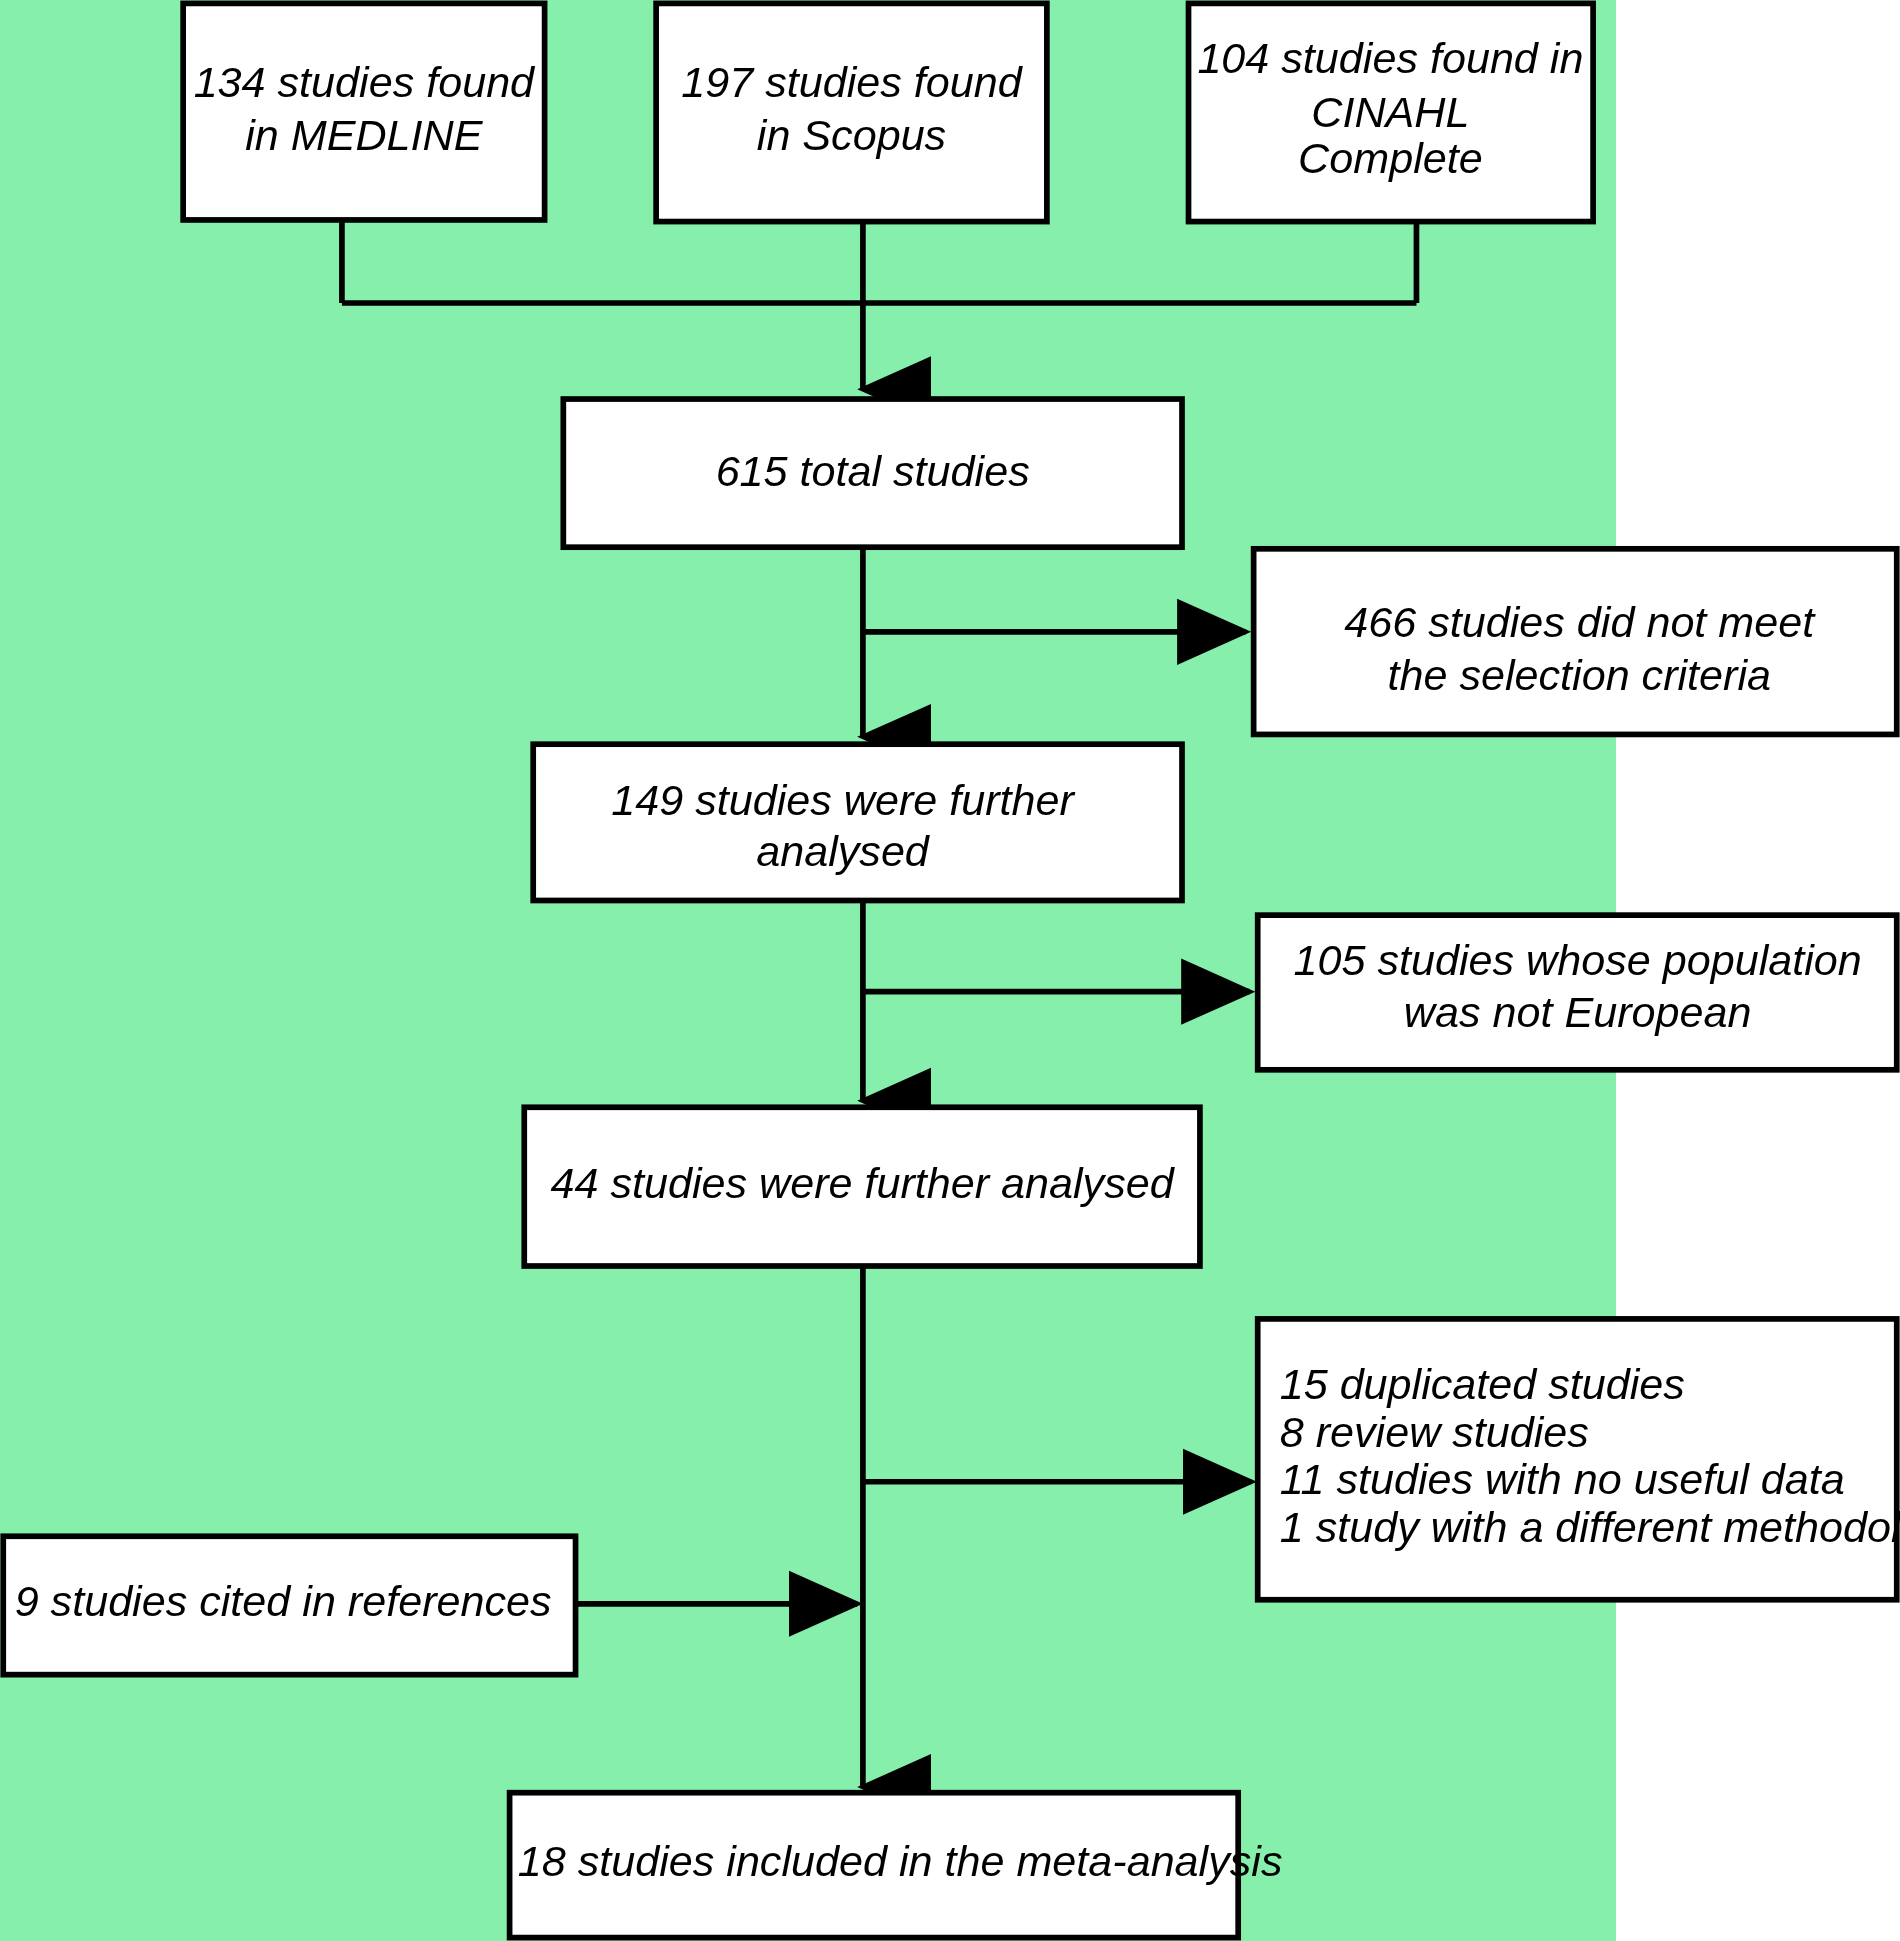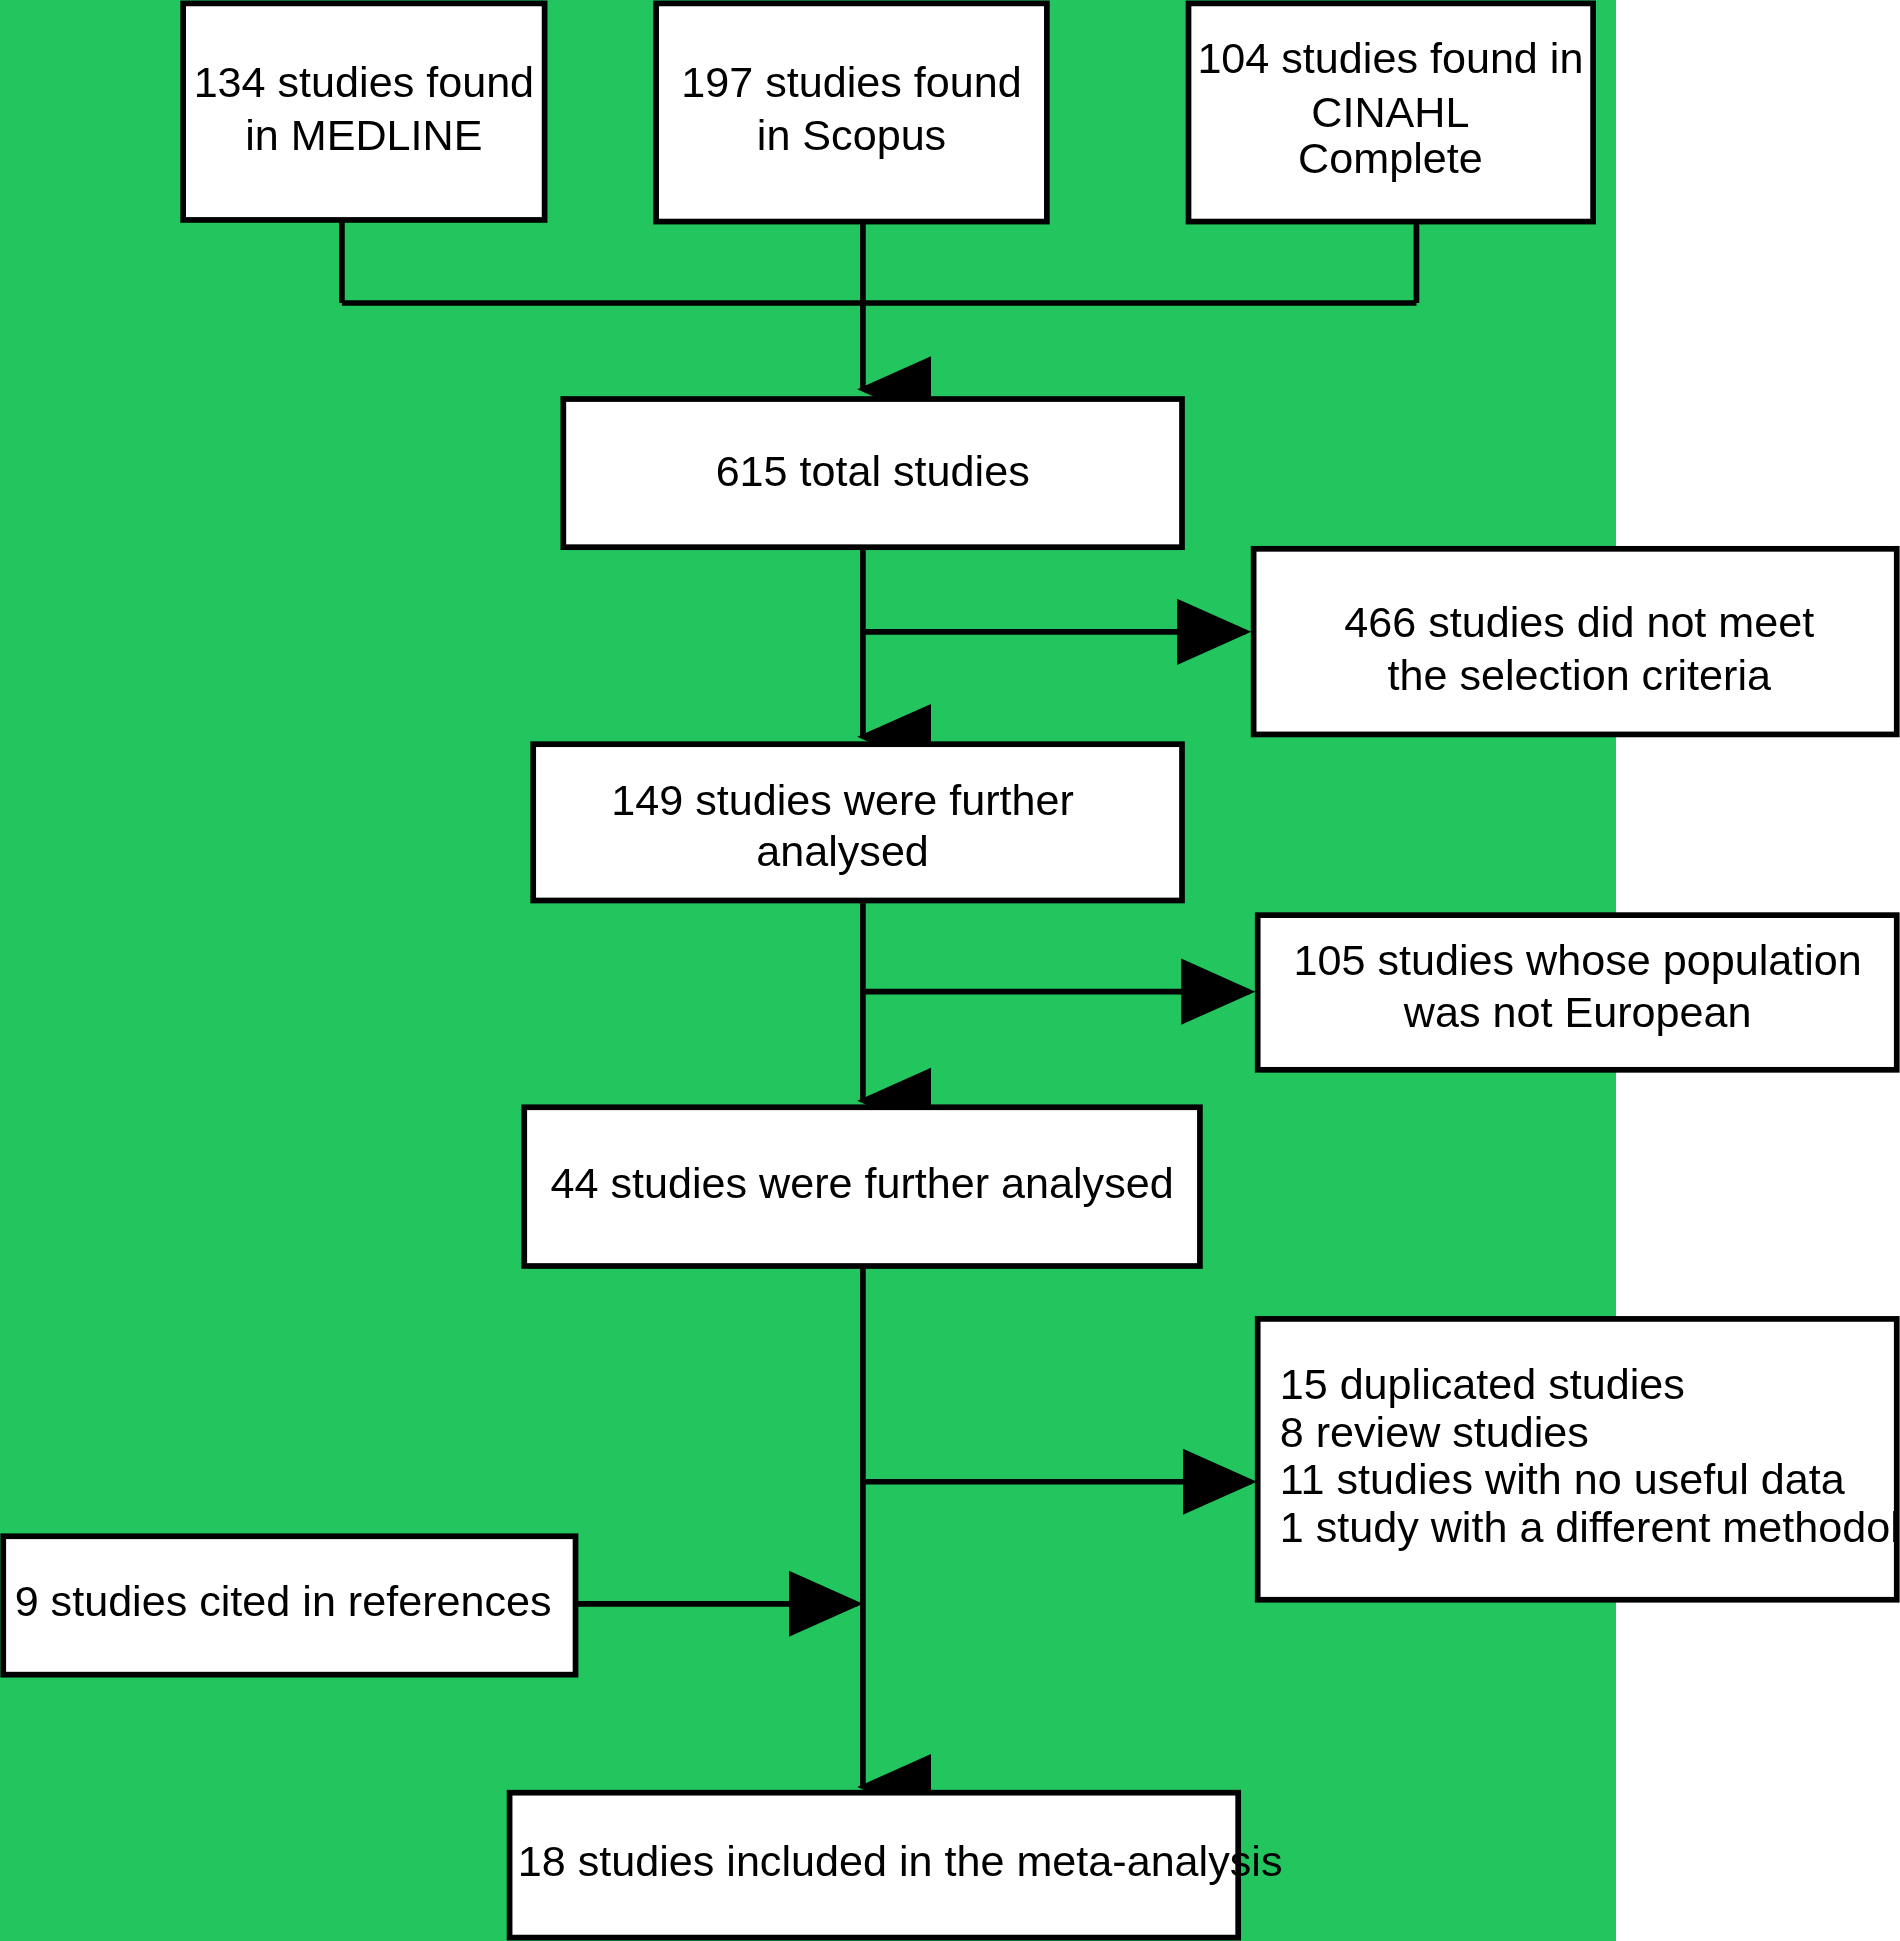--- a/index.html
+++ b/index.html
@@ -10,21 +10,22 @@
   body {
     width: 1900px;
     height: 1941px;
     font-family: "Liberation Sans", sans-serif;
     overflow: hidden;
   }
   #flowchart-root {
     position: relative;
     width: 1616px;
     height: 1941px;
-    background: #22c55e;
+    background: #86efac;
+    font-style: italic;
   }
   svg.diagram {
     display: block;
     width: 1900px;
     height: 1941px;
   }
   .box-rect {
     fill: #ffffff;
     stroke: #000000;
     stroke-width: 7;

